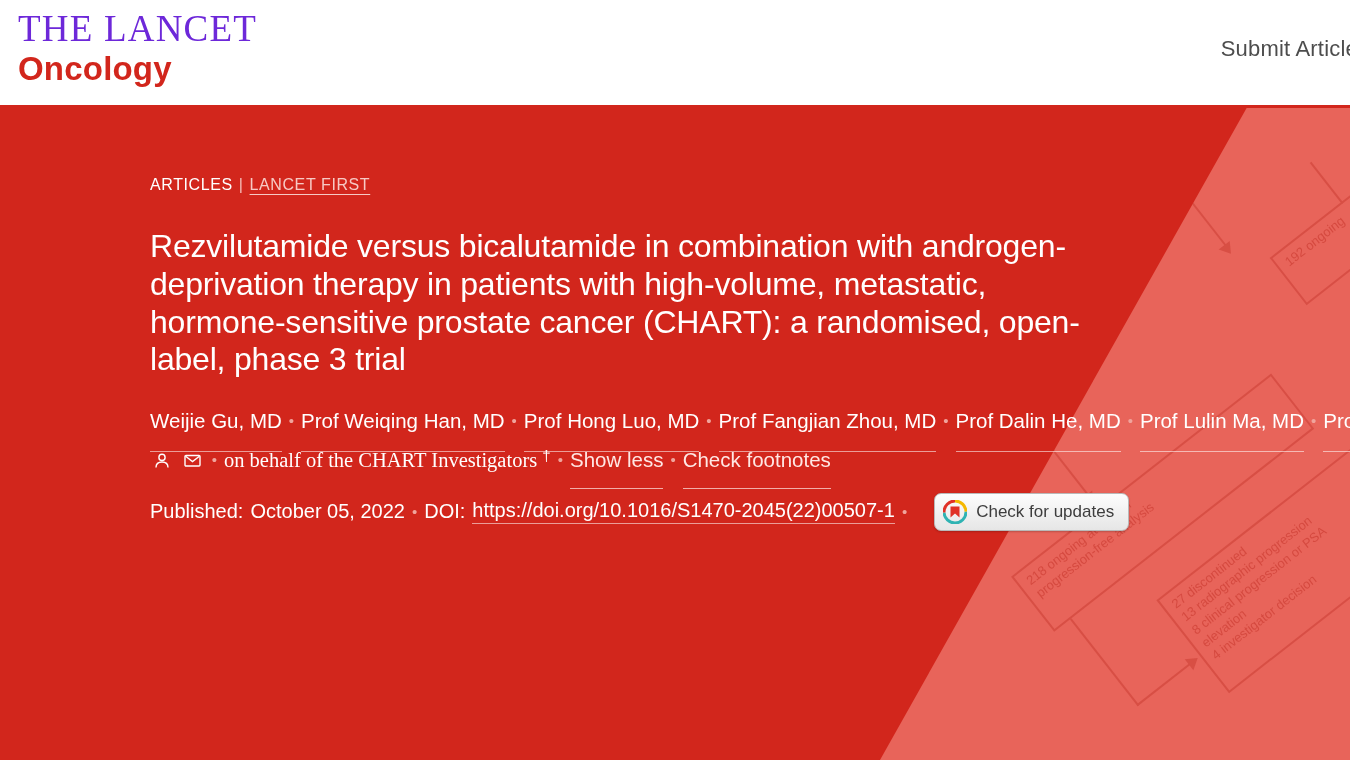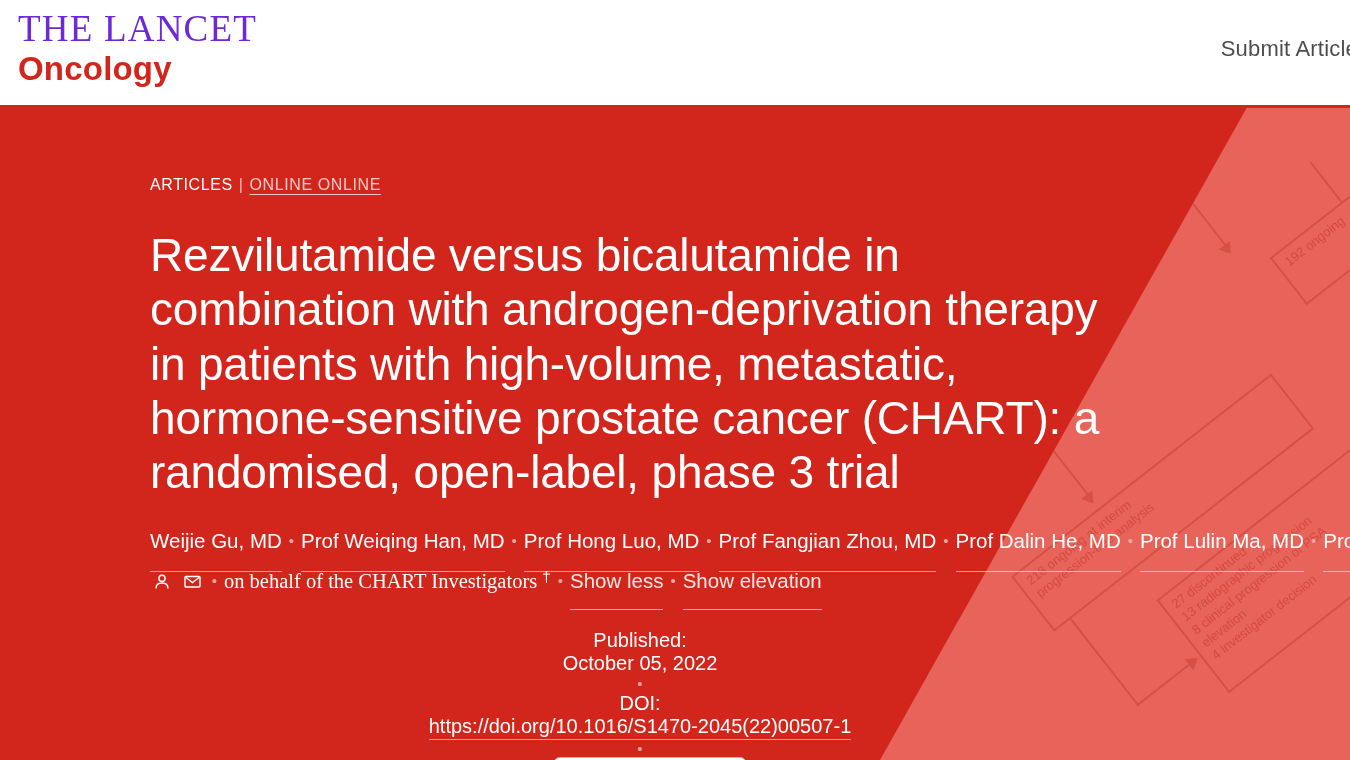--- a/index.html
+++ b/index.html
@@ -140,21 +140,21 @@
   .kicker .kicker-type { color: #ffffff; }
   .kicker .kicker-sep { color: #f4bdb8; margin: 0 6px; }
   .kicker .kicker-status {
     color: #f7c9c4;
     text-decoration: underline;
     text-underline-offset: 4px;
     cursor: pointer;
   }
 
   .article-title {
-    font-size: 46px;
+    font-size: 32px;
     line-height: 1.18;
     color: #ffffff;
     font-weight: 400;
     letter-spacing: -0.2px;
     margin: 0 0 22px 0;
     max-width: 1110px;
   }
 
   .authors {
     font-size: 20.5px;
@@ -187,27 +187,26 @@
   .action-link {
     color: #ffe7e4;
     text-decoration: none;
     border-bottom: 1px solid rgba(255,231,228,0.7);
     padding-bottom: 17px;
     cursor: pointer;
     white-space: nowrap;
   }
 
   .meta-row {
-    margin-top: 26px;
+    margin-top: 10px;
     font-size: 20px;
     color: #ffffff;
     display: flex;
     align-items: center;
     flex-wrap: nowrap;
-    flex-direction: column;
   }
   .meta-label { white-space: nowrap; }
   .doi-link {
     color: #ffffff;
     text-decoration: none;
     border-bottom: 1px solid rgba(255,255,255,0.55);
     padding-bottom: 1px;
     cursor: pointer;
     white-space: nowrap;
   }
@@ -270,32 +269,32 @@
 
       <div class="fc-box" style="left:440px; top:300px; width:200px; height:60px;">192 ongoing</div>
       <div class="fc-line" style="left:530px; top:250px; width:2px; height:52px;"></div>
     </div>
   </div>
   <div class="hero-art-bottom"></div>
 
   <div class="hero-content">
 
     <div class="kicker">
-      <span class="kicker-type">ARTICLES</span><span class="kicker-sep">|</span><a class="kicker-status" href="#">ONLINE ONLINE</a>
+      <span class="kicker-type">ARTICLES</span><span class="kicker-sep">|</span><a class="kicker-status" href="#">LANCET FIRST</a>
     </div>
 
     <h1 class="article-title">Rezvilutamide versus bicalutamide in combination with androgen-deprivation therapy in patients with high-volume, metastatic, hormone-sensitive prostate cancer (CHART): a randomised, open-label, phase 3 trial</h1>
 
     <div class="authors" id="author-list"><a class="author-link" href="#">Weijie Gu, MD</a><span class="author-sep">•</span><a class="author-link" href="#">Prof Weiqing Han, MD</a><span class="author-sep">•</span><a class="author-link" href="#">Prof Hong Luo, MD</a><span class="author-sep">•</span><a class="author-link" href="#">Prof Fangjian Zhou, MD</a><span class="author-sep">•</span><a class="author-link" href="#">Prof Dalin He, MD</a><span class="author-sep">•</span><a class="author-link" href="#">Prof Lulin Ma, MD</a><span class="author-sep">•</span><a class="author-link" href="#">Prof Hongqian Guo, MD</a> <span class="inline-icon"><svg width="18" height="18" viewBox="0 0 18 18">
             <circle cx="9" cy="5.4" r="3.1" fill="none" stroke="#ffffff" stroke-width="1.4"></circle>
             <path d="M3 15.5 C3 11.6 6 10 9 10 C12 10 15 11.6 15 15.5" fill="none" stroke="#ffffff" stroke-width="1.4"></path>
           </svg></span> <span class="inline-icon"><svg width="19" height="19" viewBox="0 0 19 19">
             <rect x="2" y="4.5" width="15" height="10.5" rx="1" fill="none" stroke="#ffffff" stroke-width="1.4"></rect>
             <path d="M2.6 5.2 L9.5 10.6 L16.4 5.2" fill="none" stroke="#ffffff" stroke-width="1.4"></path>
-          </svg></span><span class="author-sep">•</span><span class="plain-text">on behalf of the CHART Investigators </span><span class="dagger">†</span><span class="author-sep">•</span><a class="action-link" href="#">Show less</a><span class="author-sep">•</span><a class="action-link" href="#">Show elevation</a></div>
+          </svg></span><span class="author-sep">•</span><span class="plain-text">on behalf of the CHART Investigators </span><span class="dagger">†</span><span class="author-sep">•</span><a class="action-link" href="#">Show less</a><span class="author-sep">•</span><a class="action-link" href="#">Check footnotes</a></div>
 
     <div class="meta-row">
       <span class="meta-label">Published:</span>
       <span style="width:7px"></span>
       <span class="meta-label">October 05, 2022</span>
       <span class="author-sep">•</span>
       <span class="meta-label">DOI:</span>
       <span style="width:7px"></span>
       <a class="doi-link" href="#">https://doi.org/10.1016/S1470-2045(22)00507-1</a>
       <span class="author-sep">•</span>

